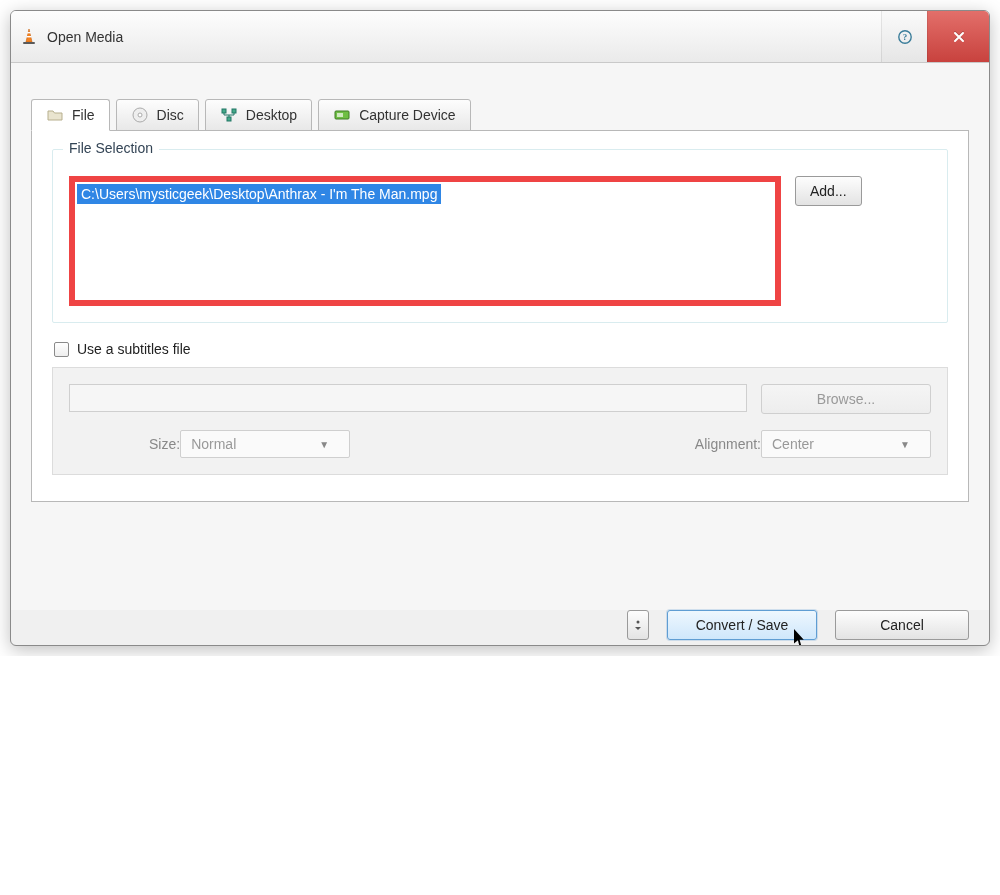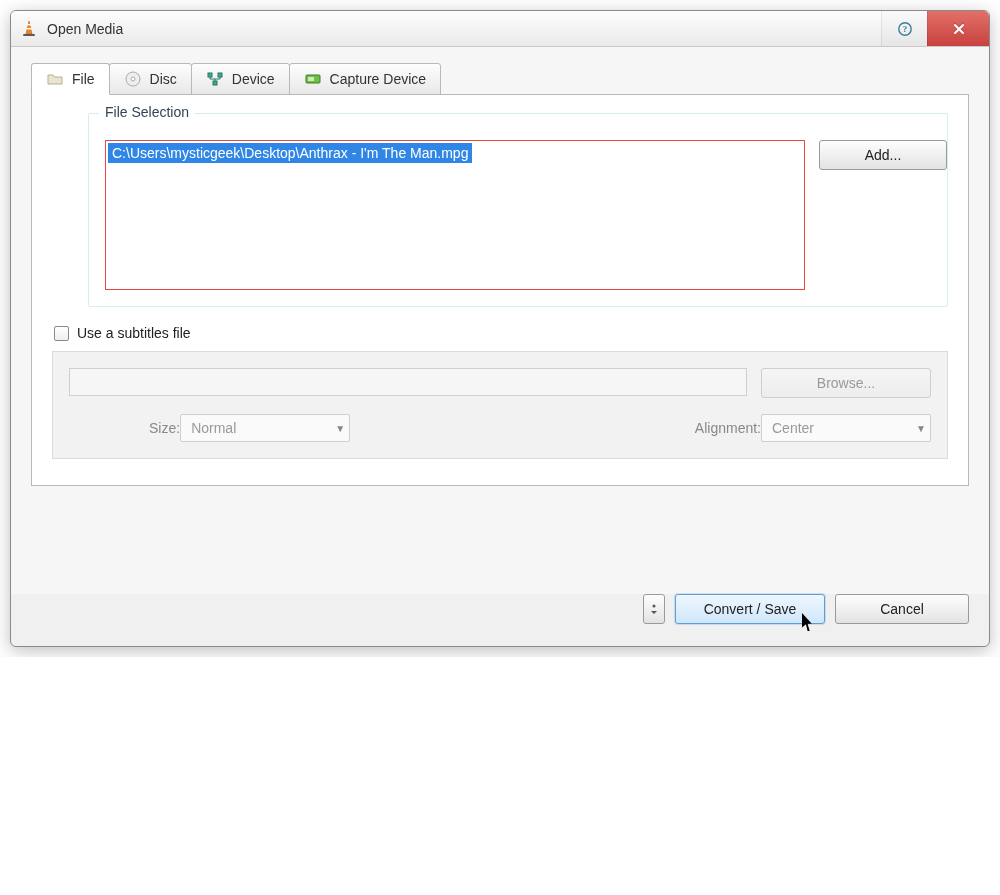--- a/index.html
+++ b/index.html
@@ -16,21 +16,21 @@
     border: 1px solid #8a8a8a;
     border-radius: 6px;
     background: #f0f0f0;
     box-shadow: 0 4px 18px rgba(0,0,0,.25);
     overflow: hidden;
   }
   
   .titlebar {
     display: flex;
     align-items: center;
-    height: 36px;
+    height: 52px;
     background: linear-gradient(#fdfdfd, #eaeaea);
     border-bottom: 1px solid #c9c9c9;
     padding: 0 0 0 8px;
   }
   .titlebar .app-icon {
     width: 20px; height: 20px;
     margin-right: 8px;
   }
   .titlebar .title {
     flex: 0 0 auto;
@@ -57,21 +57,22 @@
   }
   .titlebar .close-btn svg { filter: drop-shadow(0 -1px 0 rgba(0,0,0,.2)); }
   
   .body {
     padding: 16px 20px 18px 20px;
     background: #f6f6f6;
   }
   
   .tabs {
     display: flex;
-    gap: 0;
+    gap: 7px;
+    margin-top: 20px;
   }
   .tab {
     display: flex;
     align-items: center;
     gap: 8px;
     padding: 6px 14px;
     border: 1px solid #b8b8b8;
     background: linear-gradient(#fdfdfd,#e8e8e8);
     color: #333;
     border-top-left-radius: 3px;
@@ -90,56 +91,54 @@
     border: 1px solid #b8b8b8;
     background: #fff;
     margin-top: -1px;
     padding: 18px 20px 26px 20px;
     position: relative;
   }
   
   .fieldset {
     border: 1px solid #d9ecef;
     border-radius: 2px;
-    padding: 26px 0 16px 16px;
+    padding: 26px 24px 16px 16px;
     position: relative;
     margin-bottom: 18px;
-    margin-left: 36px;
   }
   .fieldset .legend {
     position: absolute;
     top: -10px;
     left: 10px;
     background: #fff;
     padding: 0 6px;
     color: #345;
   }
   .instruction {
     margin-bottom: 12px;
     color: #222;
   }
   .file-row { display: flex; gap: 14px; }
   .file-list {
     flex: 1;
-    height: 150px;
-    border: 1px solid #ef4444;
+    height: 130px;
+    border: 6px solid #ef4444;
     background: #fff;
     overflow: auto;
     padding: 2px;
   }
   .file-list .item {
     background: #2f86e5;
     color: #fff;
     padding: 2px 4px;
     display: inline-block;
     white-space: nowrap;
   }
   .side-buttons {
     display: flex;
-    flex-direction: column;
     gap: 10px;
     width: 128px;
   }
   .btn {
     height: 30px;
     border: 1px solid #9a9a9a;
     border-radius: 3px;
     background: linear-gradient(#fdfdfd,#e3e3e3);
     color: #222;
     display: flex;
@@ -197,31 +196,31 @@
   .subrow2 .lbl { width: auto; text-align: right; }
   .combo {
     display: flex;
     align-items: center;
     justify-content: space-between;
     width: 170px;
     height: 28px;
     border: 1px solid #cfcfcf;
     background: #fafafa;
     color: #999;
-    padding: 0 4px 0 10px;
+    padding: 0 20px 0 10px;
     border-radius: 2px;
   }
   .combo .chev { font-size: 10px; color: #888; }
   
   .footer {
     display: flex;
     align-items: center;
     justify-content: flex-end;
-    gap: 10px;
-    padding: 0 20px 22px 20px;
+    gap: 18px;
+    padding: 0 20px 5px 20px;
   }
   .dropdown-tiny {
     width: 22px; height: 30px;
     border: 1px solid #9a9a9a;
     border-radius: 3px;
     background: linear-gradient(#fdfdfd,#e3e3e3);
     display:flex; align-items:center; justify-content:center;
   }
   .cursor {
     position: relative;
@@ -289,21 +288,21 @@
       </div>
       <div class="tab">
         <span class="ticon">
           <svg viewBox="0 0 18 18">
             <rect x="2" y="3" width="4" height="4" fill="#4a8" stroke="#276"></rect>
             <rect x="12" y="3" width="4" height="4" fill="#4a8" stroke="#276"></rect>
             <rect x="7" y="11" width="4" height="4" fill="#4a8" stroke="#276"></rect>
             <path d="M4 7v2h10V7 M9 9v2" stroke="#276" fill="none"></path>
           </svg>
         </span>
-        <span>Device</span>
+        <span>Desktop</span>
       </div>
       <div class="tab">
         <span class="ticon">
           <svg viewBox="0 0 18 18">
               <rect x="2" y="5" width="14" height="8" rx="1" fill="#6fbf44" stroke="#3e7d24"></rect>
               <rect x="4" y="7" width="6" height="4" fill="#cfe9bf"></rect>
             </svg>
         </span>
         <span>Capture Device</span>
       </div>

